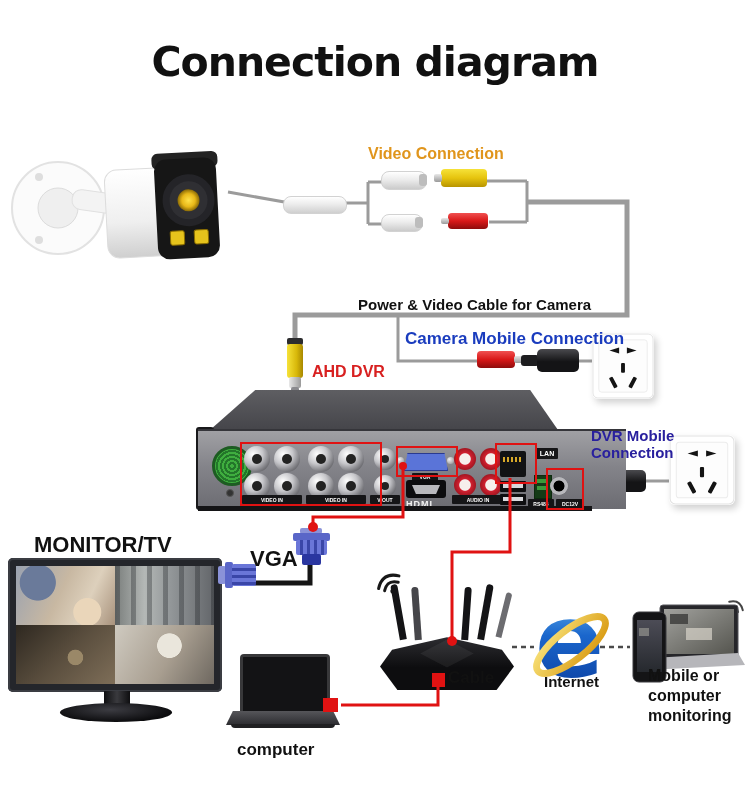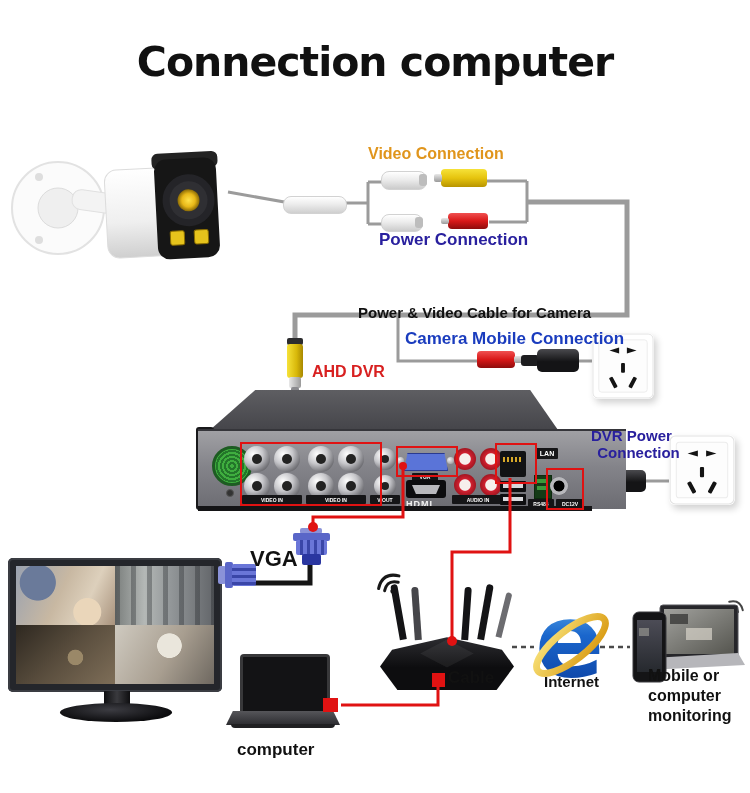--- a/index.html
+++ b/index.html
@@ -4,21 +4,21 @@
 <style>
   html,body{margin:0;padding:0;background:#fff;}
   #stage{position:relative;width:750px;height:793px;background:#fff;overflow:hidden;
          font-family:"Liberation Sans",sans-serif;}
   .lbl{position:absolute;font-weight:bold;white-space:nowrap;z-index:6;}
   .title{left:0;right:0;top:38px;text-align:center;font-size:41px;letter-spacing:-1px;
          color:var(--text_black);font-family:"DejaVu Sans","Liberation Sans",sans-serif;}
   .lbl-camera{left:24px;top:260px;font-size:27px;color:var(--accent_red);}
   .lbl-video{left:368px;top:145px;font-size:16px;color:var(--label_orange);}
   .lbl-powerconn{left:379px;top:230px;font-size:17px;color:var(--label_navy);}
-  .lbl-cable{left:358px;top:304px;font-size:15px;color:var(--text_black);}
+  .lbl-cable{left:358px;top:296px;font-size:15px;color:var(--text_black);}
   .lbl-camerapower{left:405px;top:329px;font-size:17px;color:var(--label_blue);}
   .lbl-ahddvr{left:312px;top:363px;font-size:16px;color:var(--dvr_red);}
   .lbl-dvrpower{left:591px;top:427px;font-size:15px;line-height:17px;color:var(--label_navy);white-space:normal;width:95px;}
   .lbl-monitor{left:34px;top:532px;font-size:22px;color:var(--text_black);}
   .lbl-vga{left:250px;top:546px;font-size:22px;color:var(--text_black);}
   .lbl-router{left:448px;top:668px;font-size:17px;color:var(--text_black);}
   .lbl-internet{left:544px;top:673px;font-size:15px;color:var(--text_black);}
   .lbl-computer{left:237px;top:740px;font-size:17px;color:var(--text_black);}
   .lbl-monitoring{left:648px;top:666px;font-size:16px;line-height:20px;color:var(--text_black);white-space:normal;width:110px;}
 
@@ -397,30 +397,30 @@
   <circle cx="313" cy="527" r="5" style="fill:var(--line_red);"></circle>
   <circle cx="452" cy="641" r="5" style="fill:var(--line_red);"></circle>
   <g style="stroke:var(--dash_gray);stroke-width:2.5;stroke-dasharray:5 4;fill:none;">
     <path d="M512,647 H534"></path>
     <path d="M600,647 H630"></path>
   </g>
 </svg>
 <span class="redsq" style="left:432px;top:673px;width:13px;height:14px;"></span>
 <span class="redsq" style="left:323px;top:698px;width:15px;height:14px;"></span>
 
-<div class="lbl title">Connection computer</div>
+<div class="lbl title">Connection diagram</div>
 <div class="lbl lbl-video">Video Connection</div>
-<div class="lbl lbl-powerconn">Power Connection</div>
 <div class="lbl lbl-cable">Power &amp; Video Cable for Camera</div>
 <div class="lbl lbl-camerapower">Camera Mobile Connection</div>
 <div class="lbl lbl-ahddvr">AHD DVR</div>
 <div class="lbl lbl-dvrpower">
-  <span style="display:block;">DVR Power</span>
-  <span style="display:block;text-align:center;">Connection</span>
-</div>
+  <span style="display:block;">DVR Mobile</span>
+  <span style="display:block;">Connection</span>
+</div>
+<div class="lbl lbl-monitor">MONITOR/TV</div>
 <div class="lbl lbl-vga">VGA</div>
 <div class="lbl lbl-router">Cable</div>
 <div class="lbl lbl-internet">Internet</div>
 <div class="lbl lbl-computer">computer</div>
 <div class="lbl lbl-monitoring">
   <span style="display:block;">Mobile or</span>
   <span style="display:block;">computer</span>
   <span style="display:block;">monitoring</span>
 </div>
 

